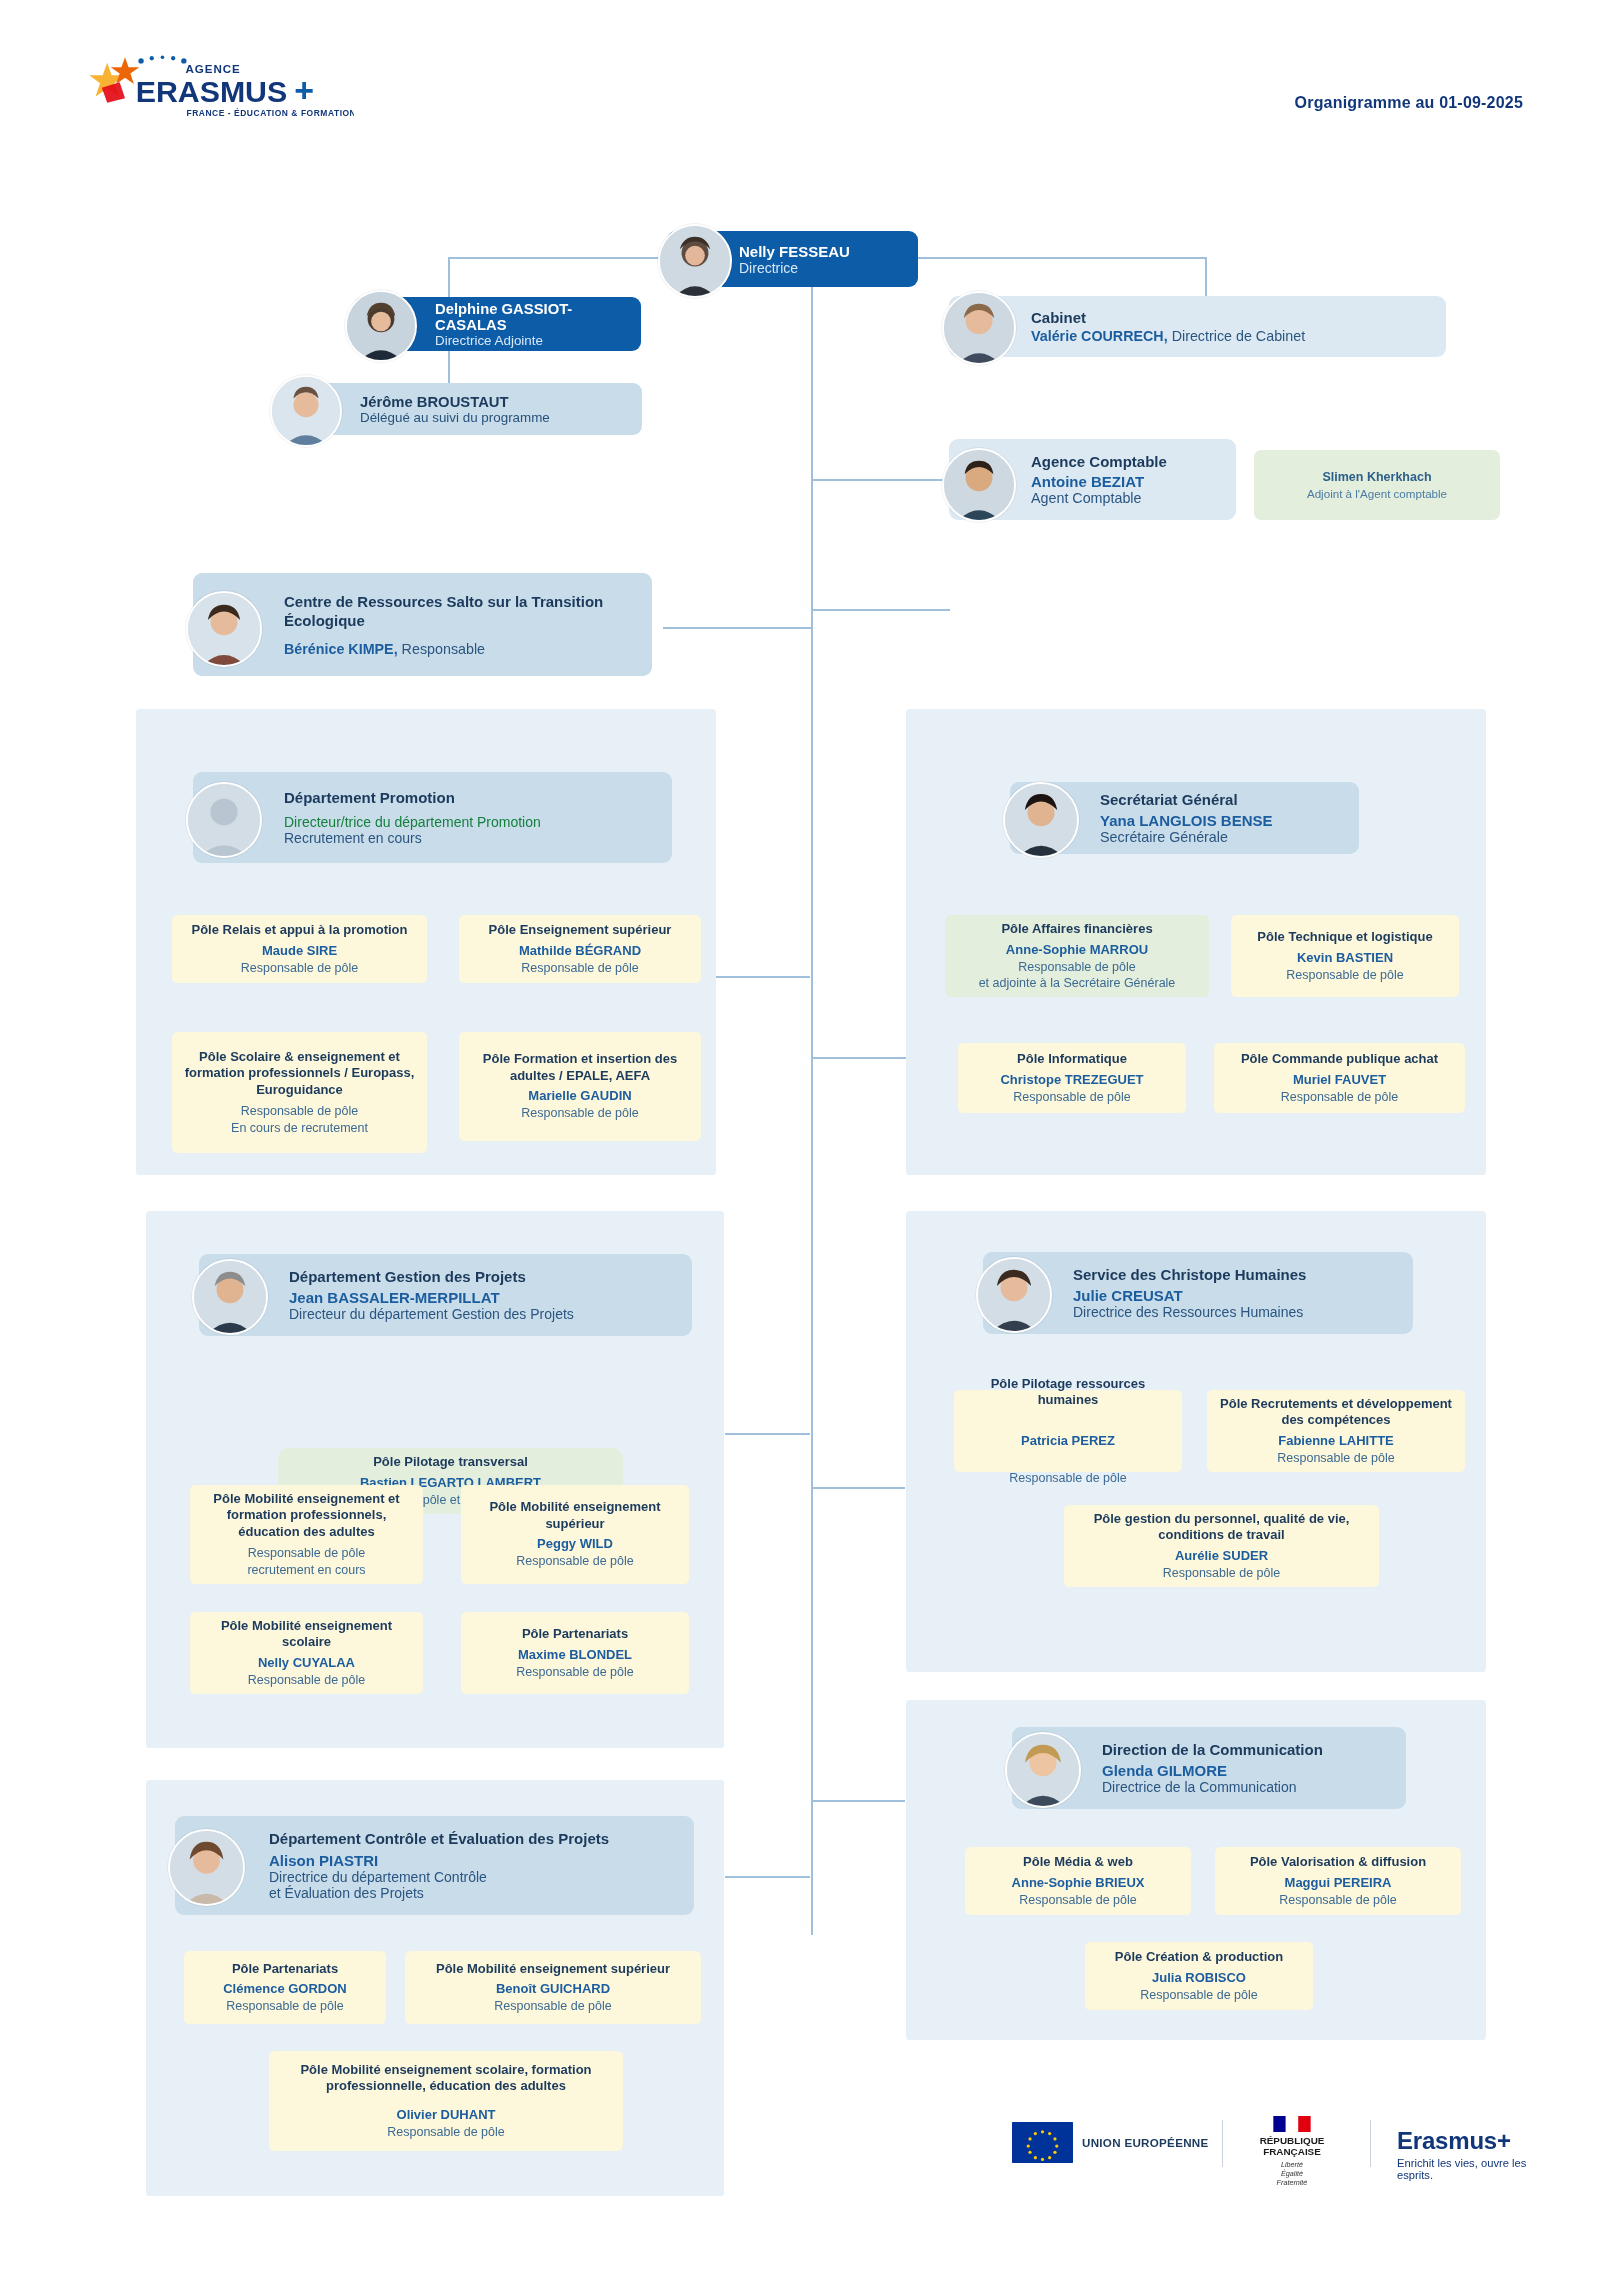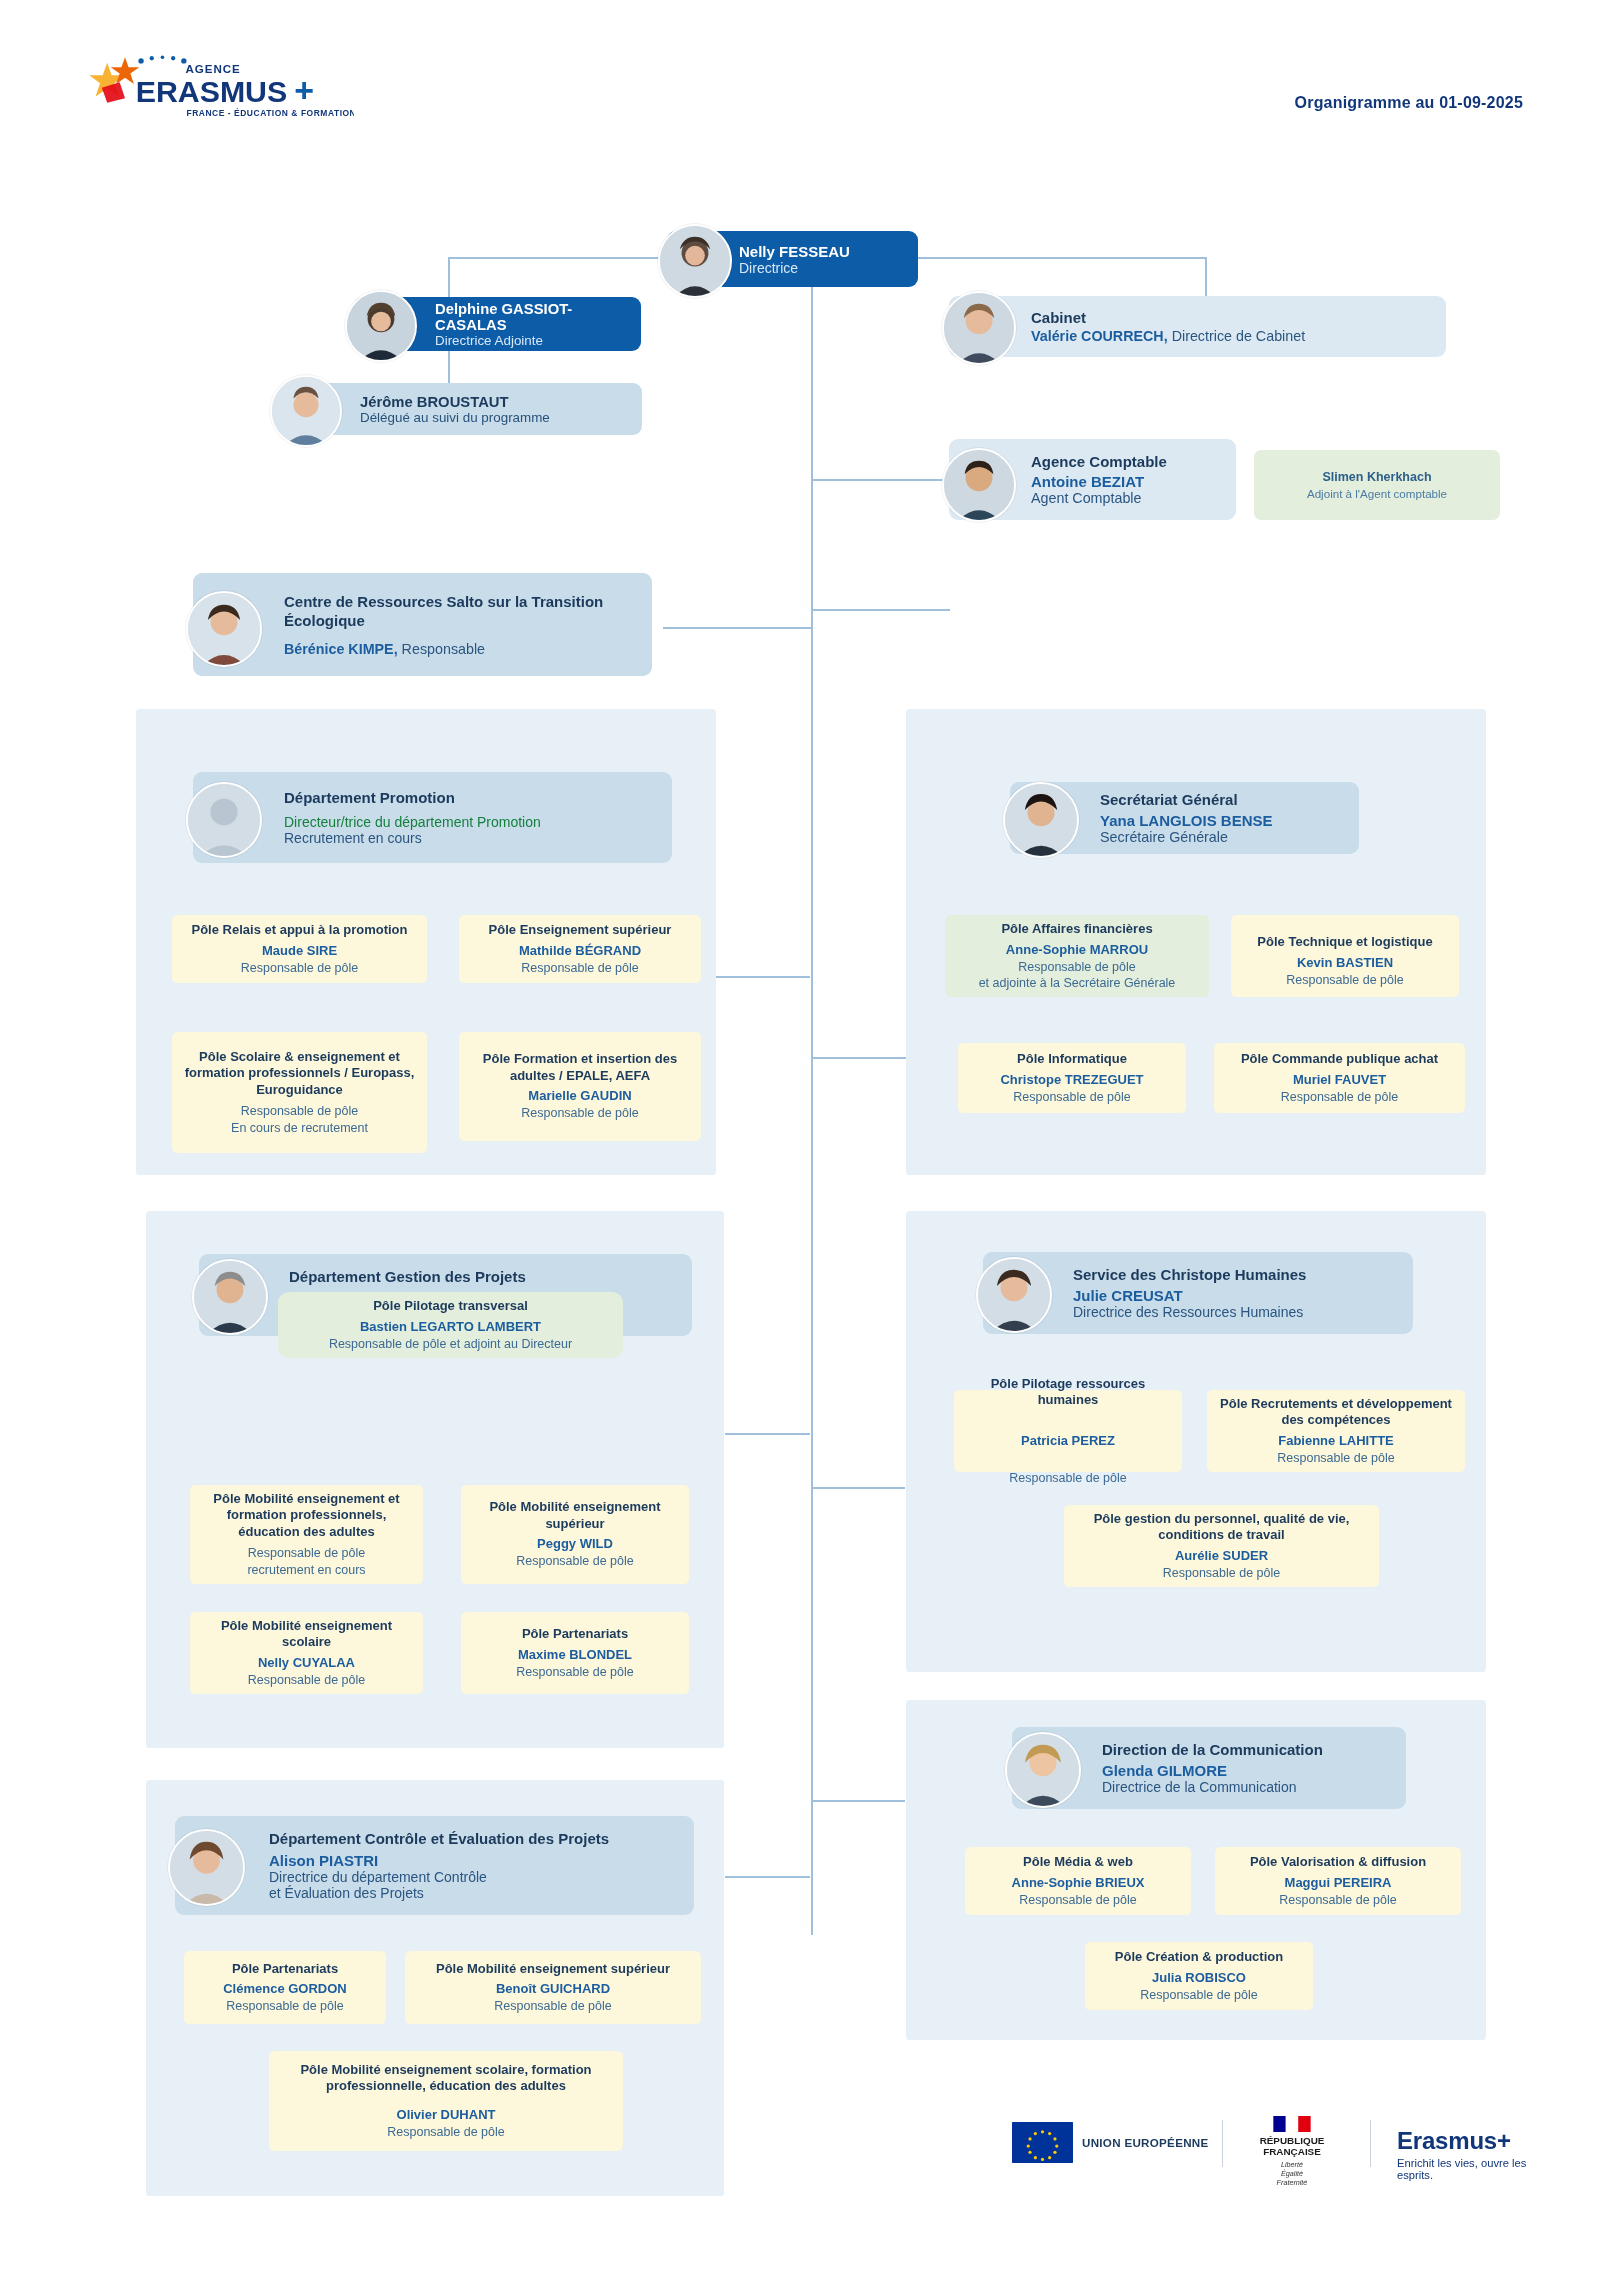--- a/index.html
+++ b/index.html
@@ -270,21 +270,21 @@
       <span style="font-size:14.3px;color:#2a5580;">Secrétaire Générale</span>
     </div>
   </div>
 
   <div class="pole pole-green" style="left:945px;top:915px;width:264px;height:82px;">
     <div class="p-title">Pôle Affaires financières</div>
     <div class="p-name">Anne-Sophie MARROU</div>
     <div class="p-sub" style="white-space:pre-line;">Responsable de pôle
 et adjointe à la Secrétaire Générale</div>
   </div>
-  <div class="pole" style="left:1231px;top:915px;width:228px;height:82px;justify-content:flex-end;">
+  <div class="pole" style="left:1231px;top:915px;width:228px;height:82px;">
     <div class="p-title">Pôle Technique et logistique</div>
     <div class="p-name">Kevin BASTIEN</div>
     <div class="p-sub">Responsable de pôle</div>
   </div>
   <div class="pole" style="left:958px;top:1043px;width:228px;height:70px;">
     <div class="p-title">Pôle Informatique</div>
     <div class="p-name">Christope TREZEGUET</div>
     <div class="p-sub">Responsable de pôle</div>
   </div>
   <div class="pole" style="left:1214px;top:1043px;width:251px;height:70px;">
@@ -303,21 +303,21 @@
           <path d="M16 80 q24 -23 48 0 z" fill="#2c3b4c"></path>
         </svg>
     </div>
     <div class="txt">
       <span class="name" style="font-size:15px;">Département Gestion des Projets</span>
       <span style="font-size:15px;color:#1b5d9e;font-weight:bold;margin-top:3.6px;">Jean BASSALER-MERPILLAT</span>
       <span style="font-size:14px;color:#2a5580;">Directeur du département Gestion des Projets</span>
     </div>
   </div>
 
-  <div class="pole pole-green" style="left:278px;top:1292px;width:345px;height:66px;border-radius:11px;">
+  <div class="pole pole-green" style="left:278px;top:1448px;width:345px;height:66px;border-radius:11px;">
     <div class="p-title">Pôle Pilotage transversal</div>
     <div class="p-name">Bastien LEGARTO LAMBERT</div>
     <div class="p-sub">Responsable de pôle et adjoint au Directeur</div>
   </div>
 
   <div class="pole" style="left:190px;top:1485px;width:233px;height:99px;">
     <div class="p-title">Pôle Mobilité enseignement et formation professionnels, éducation des adultes</div>
     <div class="p-sub" style="white-space:pre-line;margin-top:5.4px;">Responsable de pôle
 recrutement en cours</div>
   </div>

